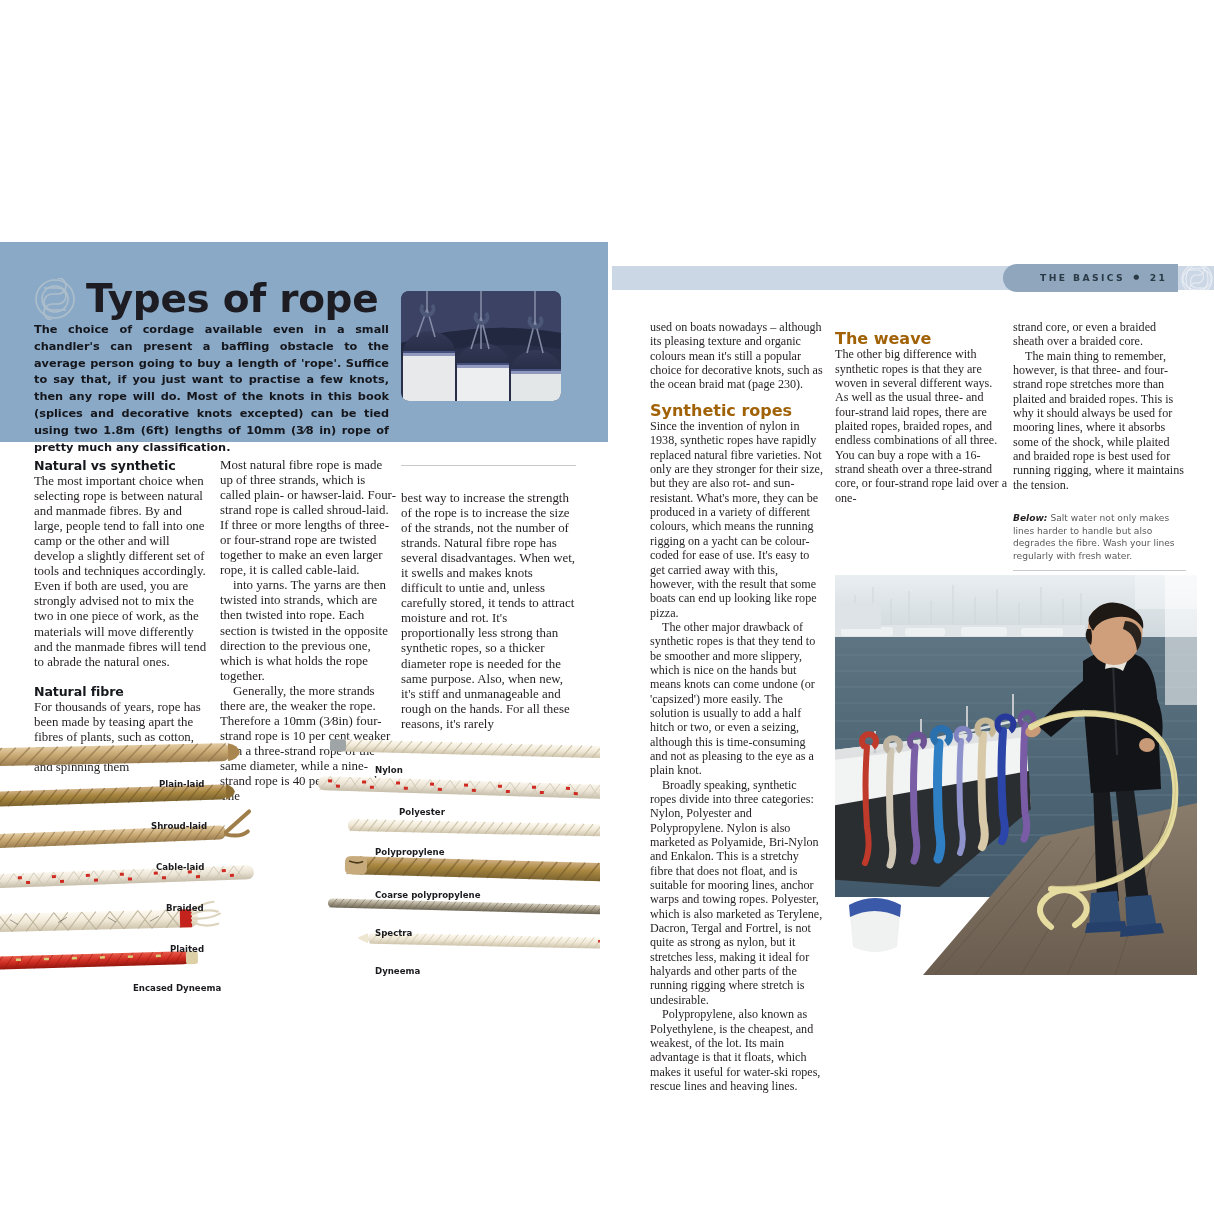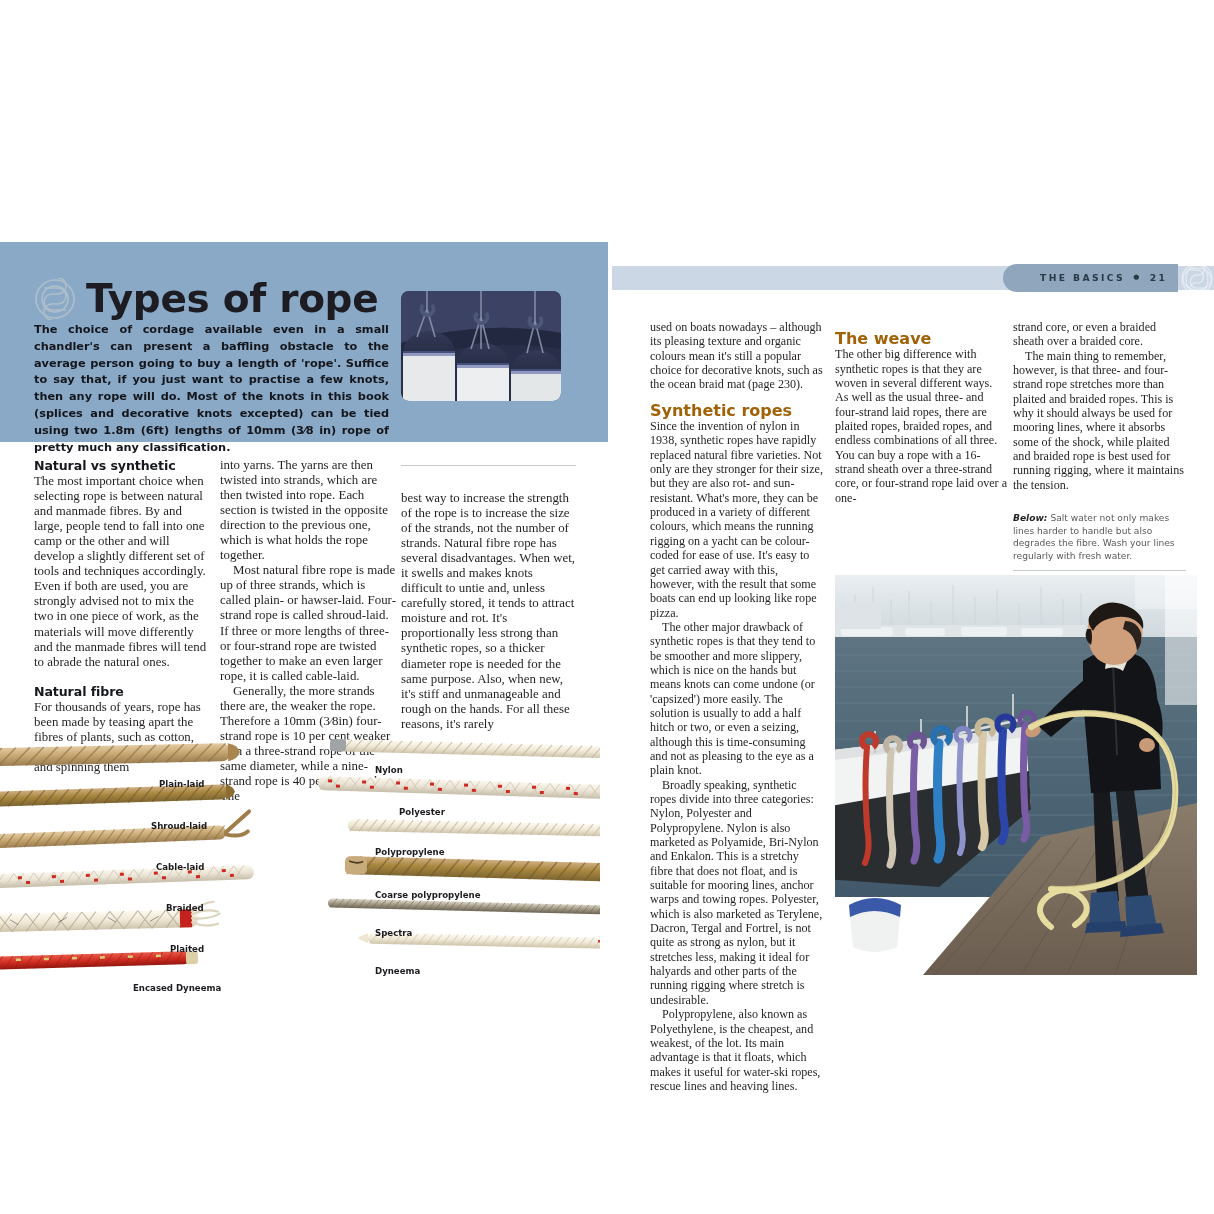--- a/index.html
+++ b/index.html
@@ -122,22 +122,22 @@
   </div>
 
   <div class="lcol" style="left:34px;top:458px;width:177px;">
     <h3 class="sub">Natural vs synthetic</h3>
     <p>The most important choice when selecting rope is between natural and manmade fibres. By and large, people tend to fall into one camp or the other and will develop a slightly different set of tools and techniques accordingly. Even if both are used, you are strongly advised not to mix the two in one piece of work, as the materials will move differently and the manmade fibres will tend to abrade the natural ones.</p>
     <h3 class="sub spaced">Natural fibre</h3>
     <p>For thousands of years, rope has been made by teasing apart the fibres of plants, such as cotton, flax, coir, sisal, manila and hemp, and spinning them</p>
   </div>
 
   <div class="lcol" style="left:220px;top:458px;width:177px;">
+    <p>Most natural fibre rope is made up of three strands, which is called plain- or hawser-laid. Four-strand rope is called shroud-laid. If three or more lengths of three- or four-strand rope are twisted together to make an even larger rope, it is called cable-laid.</p>
     <p>into yarns. The yarns are then twisted into strands, which are then twisted into rope. Each section is twisted in the opposite direction to the previous one, which is what holds the rope together.</p>
-    <p>Most natural fibre rope is made up of three strands, which is called plain- or hawser-laid. Four-strand rope is called shroud-laid. If three or more lengths of three- or four-strand rope are twisted together to make an even larger rope, it is called cable-laid.</p>
     <p>Generally, the more strands there are, the weaker the rope. Therefore a 10mm (3⁄8in) four-strand rope is 10 per cent weaker than a three-strand rope of the same diameter, while a nine-strand rope is 40 per cent weaker. The</p>
   </div>
 
   <div style="position:absolute;left:401px;top:458px;width:175px;">
     <div class="caprule"></div>
     <div class="lcol" style="position:static;margin-top:25px;">
       <p>best way to increase the strength of the rope is to increase the size of the strands, not the number of strands. Natural fibre rope has several disadvantages. When wet, it swells and makes knots difficult to untie and, unless carefully stored, it tends to attract moisture and rot. It's proportionally less strong than synthetic ropes, so a thicker diameter rope is needed for the same purpose. Also, when new, it's stiff and unmanageable and rough on the hands. For all these reasons, it's rarely</p>
     </div>
   </div>
 

